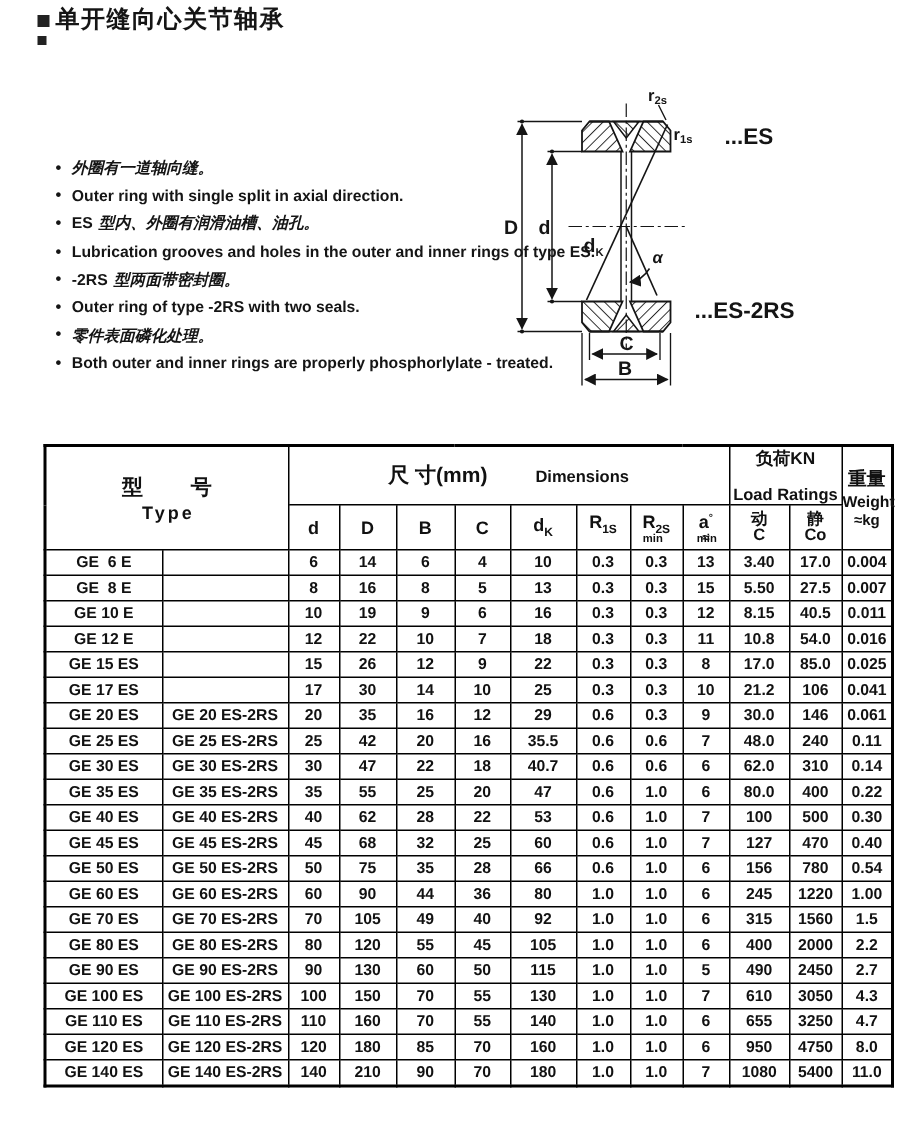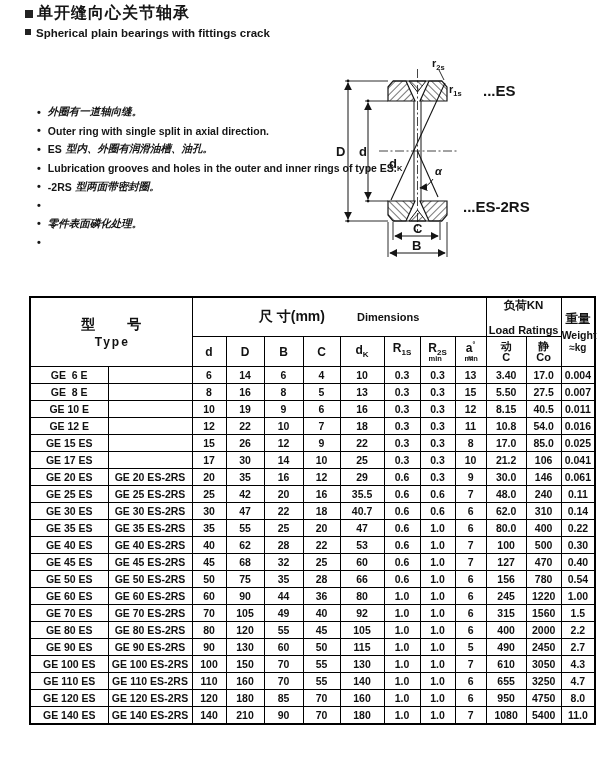--- a/index.html
+++ b/index.html
@@ -65,21 +65,20 @@
 </head>
 <body>
 
 <div class="titles">
   <div class="title-row">
     <span class="sq big"></span>
     <span class="title-zh">单开缝向心关节轴承</span>
   </div>
   <div class="title-row">
     <span class="sq small"></span>
-    <span class="title-en">Spherical plain bearings with fittings crack</span>
   </div>
 </div>
 
 <ul class="features">
     <li class="zh">
       <span class="dot">•</span>
       <span class="txt">外圈有一道轴向缝。</span>
     </li>
     <li class="en">
       <span class="dot">•</span>
@@ -94,27 +93,29 @@
       <span class="dot">•</span>
       <span class="txt">Lubrication grooves and holes in the outer and inner rings of type ES.</span>
     </li>
     <li class="zh">
       <span class="dot">•</span>
       <span class="prefix">-2RS</span>
       <span class="txt">型两面带密封圈。</span>
     </li>
     <li class="en">
       <span class="dot">•</span>
+      <span class="txt">Outer ring of type -2RS with two seals.</span>
     </li>
     <li class="zh">
       <span class="dot">•</span>
       <span class="txt">零件表面磷化处理。</span>
     </li>
     <li class="en">
       <span class="dot">•</span>
+      <span class="txt">Both outer and inner rings are properly phosphorlylate - treated.</span>
     </li>
   </ul>
 
 <svg class="diagram" width="265" height="220" viewBox="0 0 265 220">
   <defs>
     <pattern id="h1" patternUnits="userSpaceOnUse" width="5" height="5" patternTransform="rotate(45)">
       <line x1="0" y1="0" x2="0" y2="5" stroke="#2a2a2a" stroke-width="1.3"></line>
     </pattern>
     <pattern id="h2" patternUnits="userSpaceOnUse" width="5" height="5" patternTransform="rotate(-45)">
       <line x1="0" y1="0" x2="0" y2="5" stroke="#2a2a2a" stroke-width="1.3"></line>

